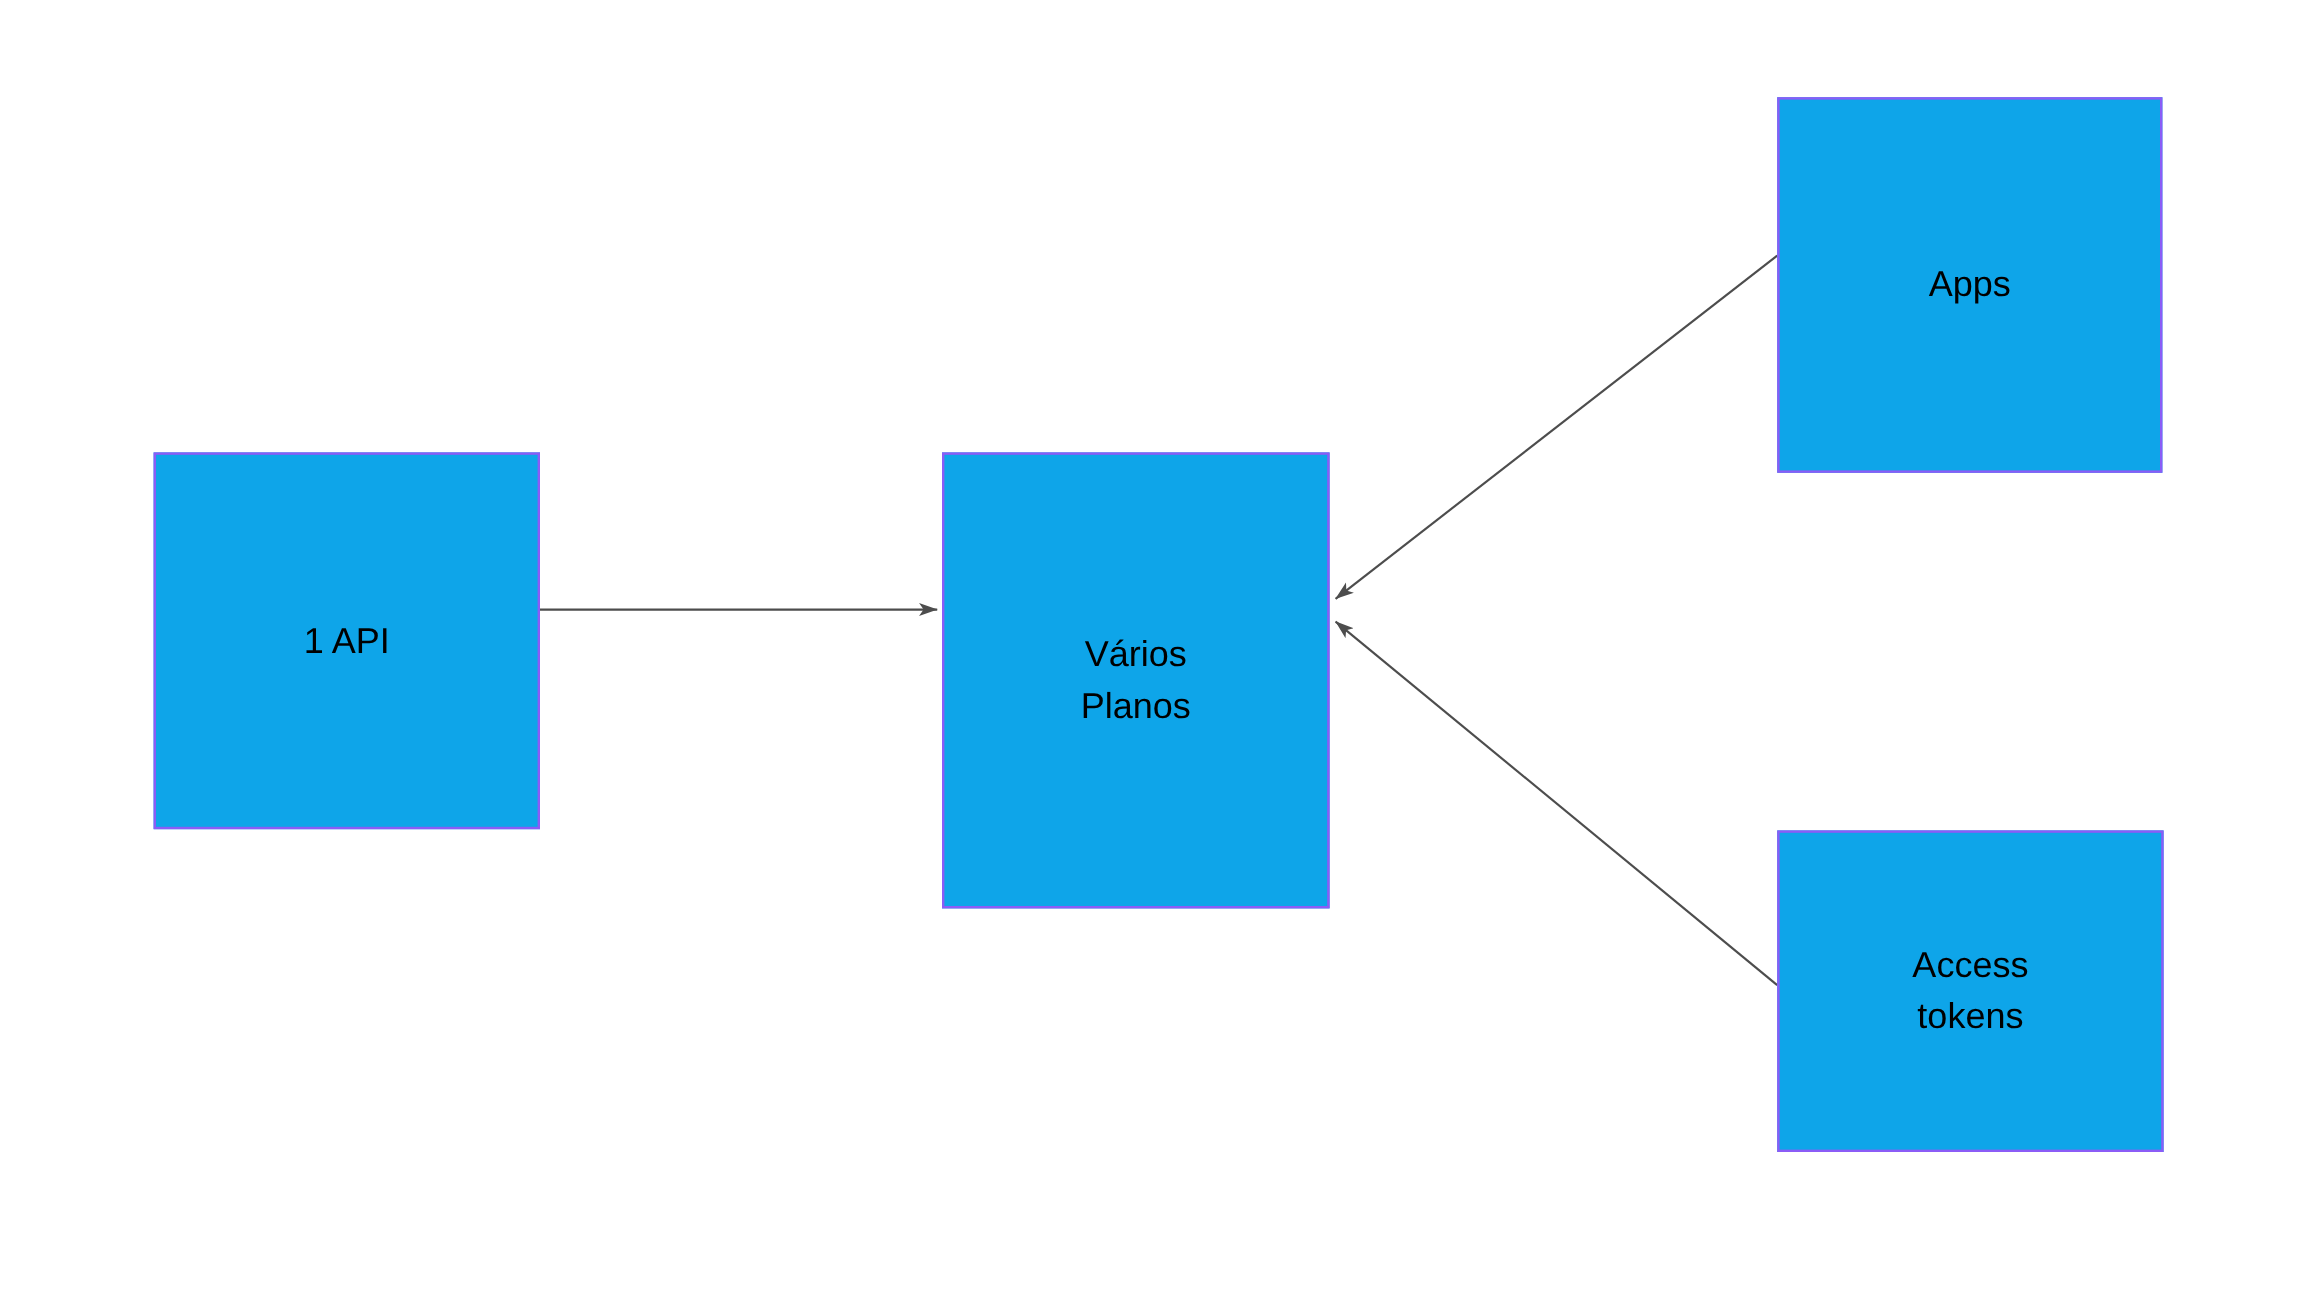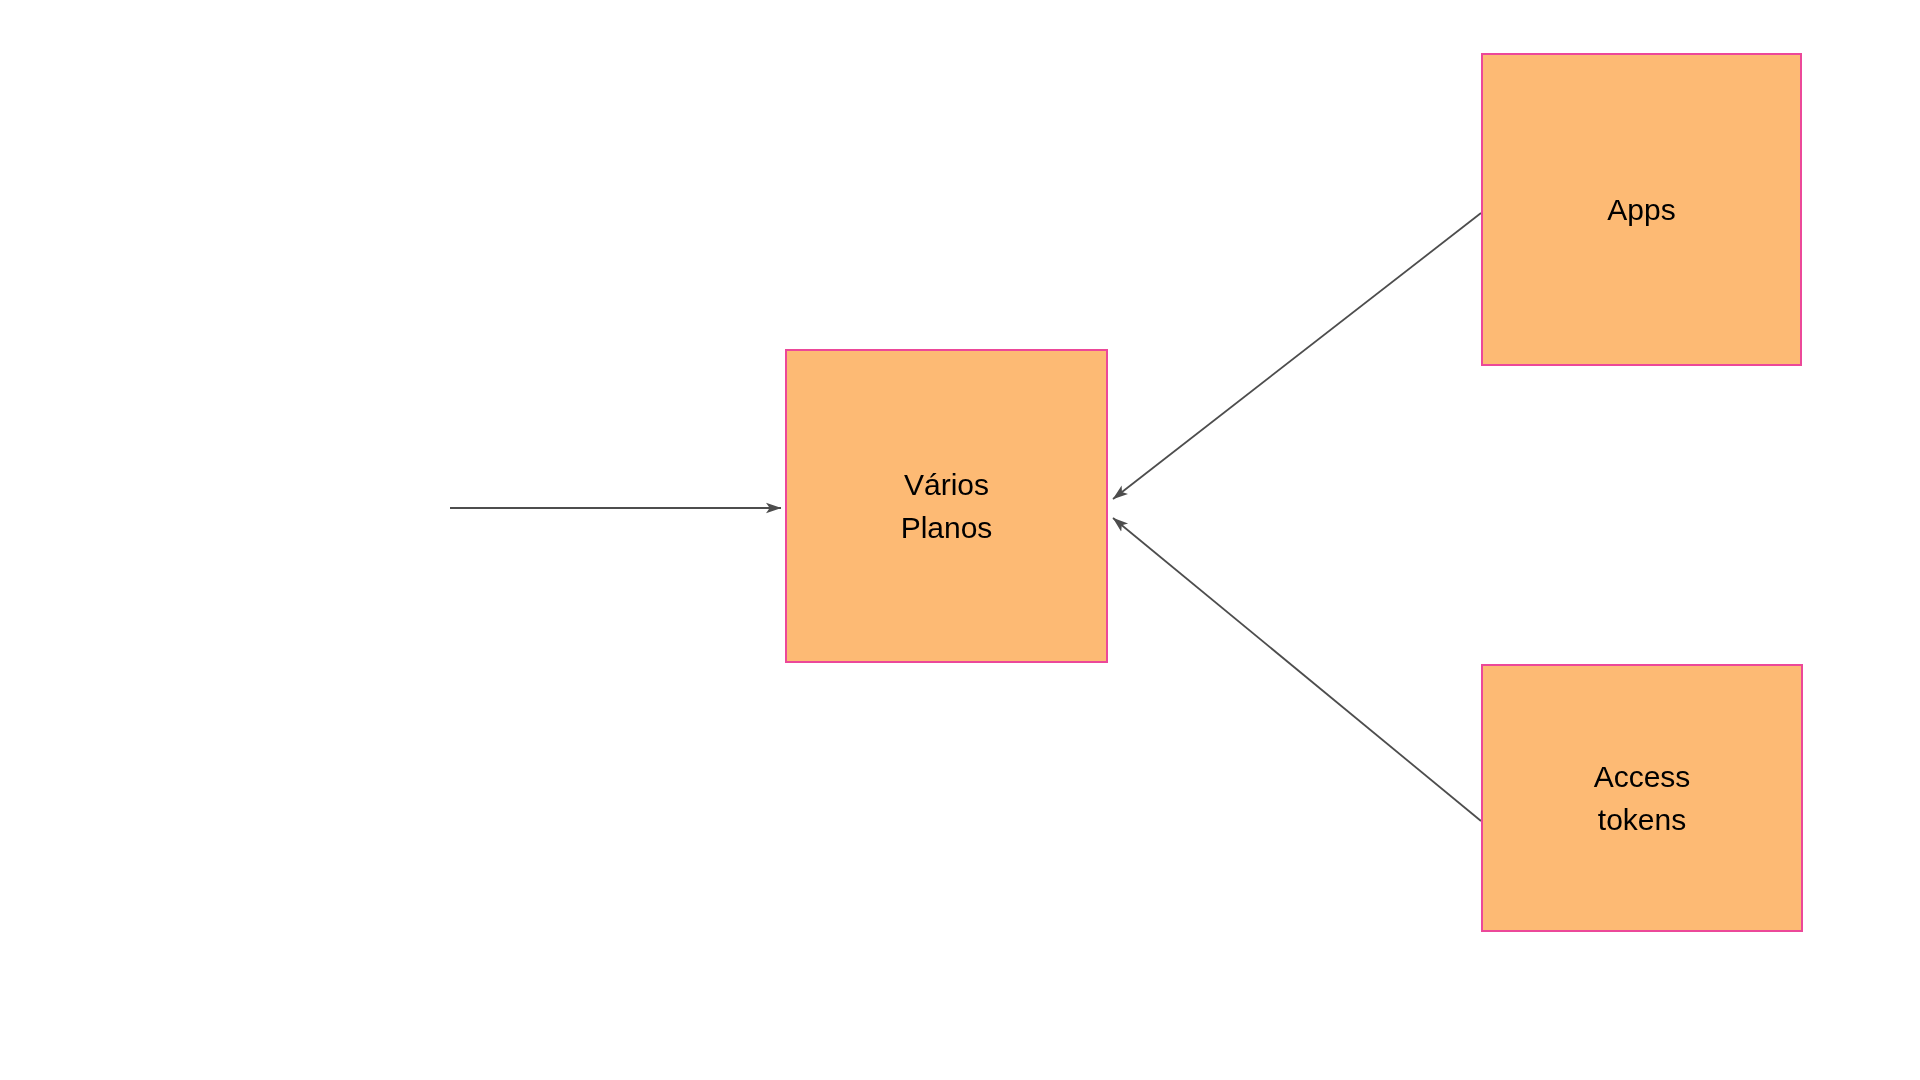--- a/index.html
+++ b/index.html
@@ -23,38 +23,39 @@
     position: absolute;
     left: 0;
     top: 0;
     width: 1920px;
     height: 1080px;
     pointer-events: none;
   }
   .node {
     position: absolute;
     box-sizing: border-box;
-    background: #fdba74;
-    border: 2px solid #ec4899;
+    background: #0ea5e9;
+    border: 2px solid #8b5cf6;
     display: flex;
     align-items: center;
     justify-content: center;
     text-align: center;
+    margin-top: 28px;
   }
   .node-label {
     font-family: "Liberation Sans", sans-serif;
     font-size: 30px;
     line-height: 43px;
     color: #000000;
     white-space: pre-line;
     letter-spacing: 0px;
   }
   
   #node-api       { left: 128px; top: 349px; width: 322px; height: 314px; }
-  #node-plans     { left: 785px; top: 349px; width: 323px; height: 314px; }
+  #node-plans     { left: 785px; top: 349px; width: 323px; height: 380px; }
   #node-apps      { left: 1481px; top: 53px;  width: 321px; height: 313px; }
   #node-tokens    { left: 1481px; top: 664px; width: 322px; height: 268px; }
 </style>
 </head>
 <body>
 
 <div id="canvas">
 
   <svg id="edge-layer" viewBox="0 0 1920 1080" width="1920" height="1080" xmlns="http://www.w3.org/2000/svg">
     <defs>
@@ -63,20 +64,23 @@
       </marker>
     </defs>
 
     <line x1="450" y1="508" x2="781" y2="508" stroke="#4d4d4d" stroke-width="1.8" marker-end="url(#arrow-solid)"></line>
 
     <line x1="1481" y1="213" x2="1113" y2="499" stroke="#4d4d4d" stroke-width="1.8" marker-end="url(#arrow-solid)"></line>
 
     <line x1="1481" y1="821" x2="1113" y2="518" stroke="#4d4d4d" stroke-width="1.8" marker-end="url(#arrow-solid)"></line>
   </svg>
 
+  <div class="node" id="node-api">
+    <span class="node-label">1 API</span>
+  </div>
 
   <div class="node" id="node-plans">
     <span class="node-label">Vários
 Planos</span>
   </div>
 
   <div class="node" id="node-apps">
     <span class="node-label">Apps</span>
   </div>
 

